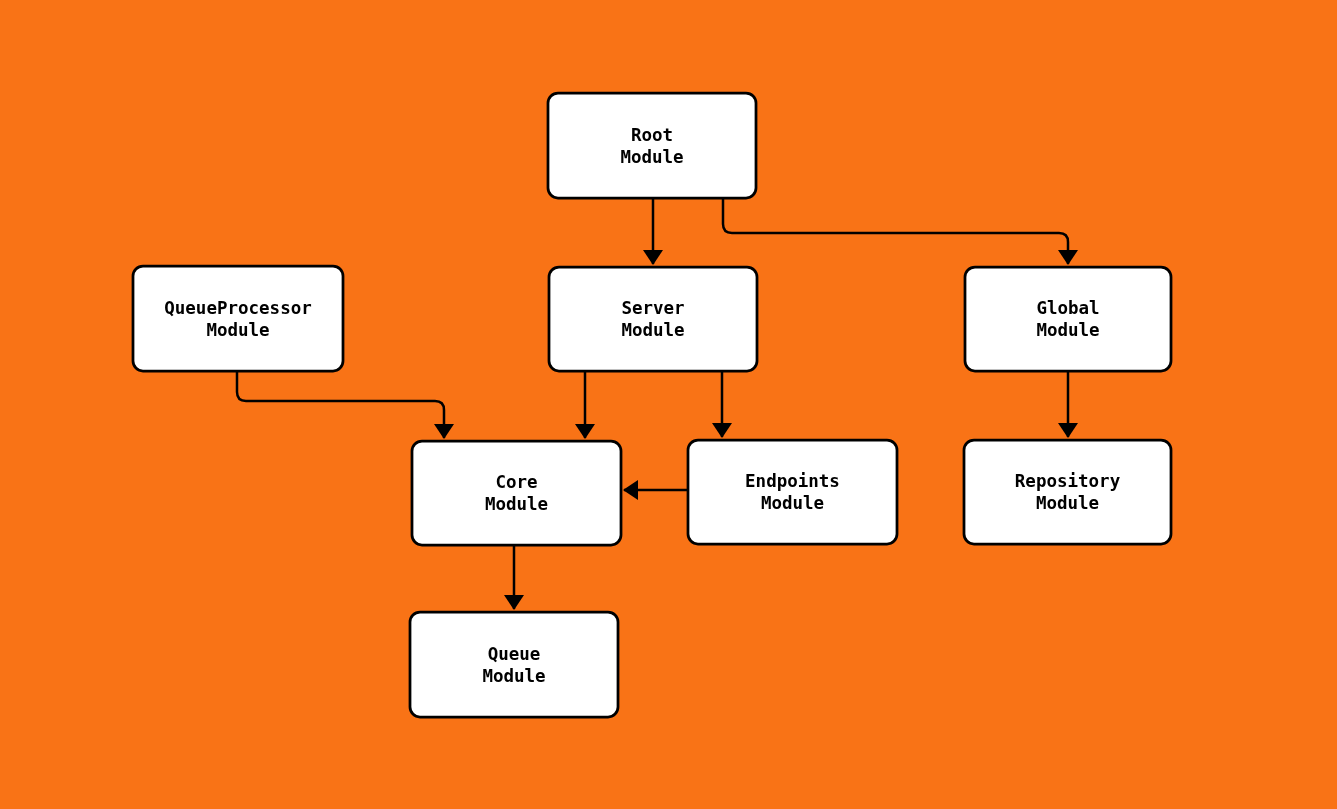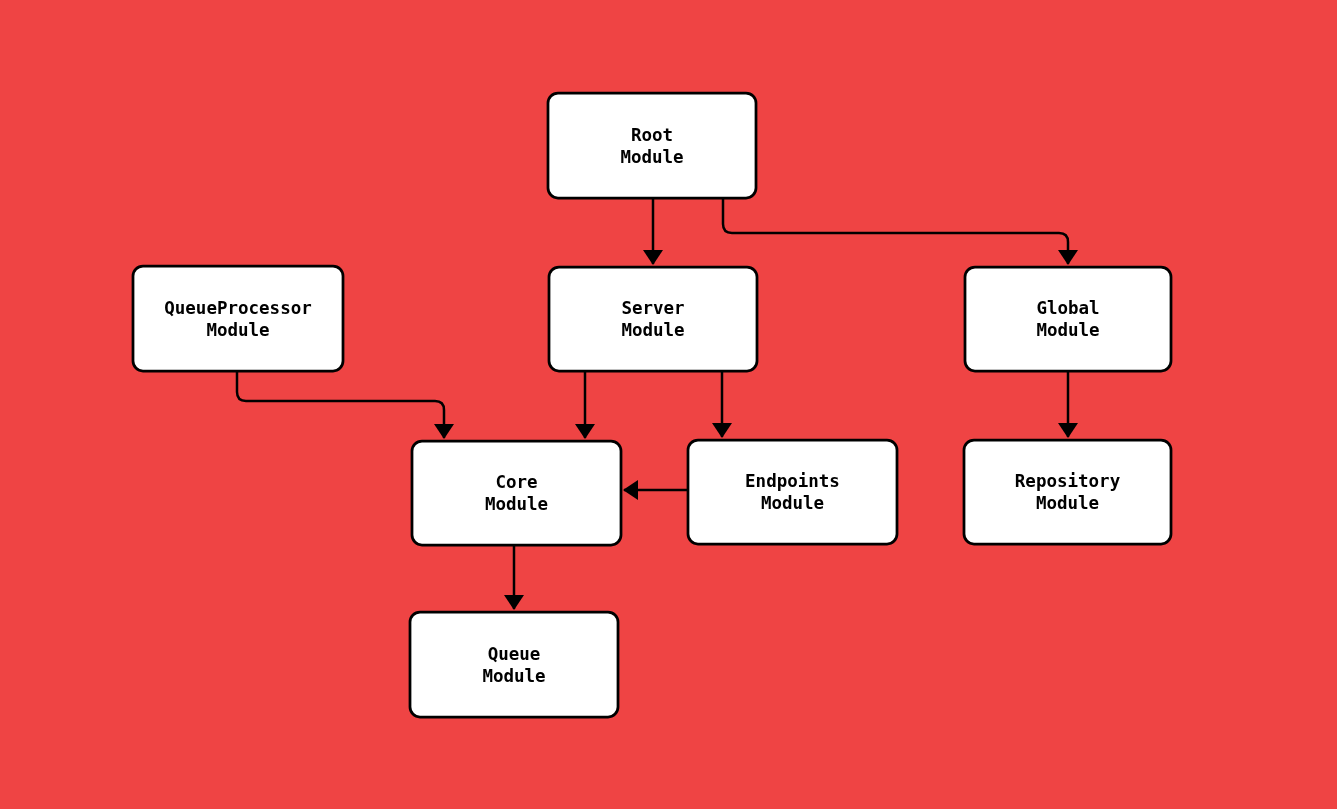--- a/index.html
+++ b/index.html
@@ -8,21 +8,21 @@
     background: #ffffff;
     width: 1337px;
     height: 809px;
     overflow: hidden;
     font-family: "DejaVu Sans Mono", monospace;
   }
   #diagram-root {
     position: relative;
     width: 1337px;
     height: 809px;
-    background: #ef4444;
+    background: #f97316;
   }
   svg { display: block; }
   .node-rect {
     fill: #ffffff;
     stroke: #000000;
     stroke-width: 2.75;
   }
   .node-label {
     font-family: "DejaVu Sans Mono", monospace;
     font-weight: bold;

